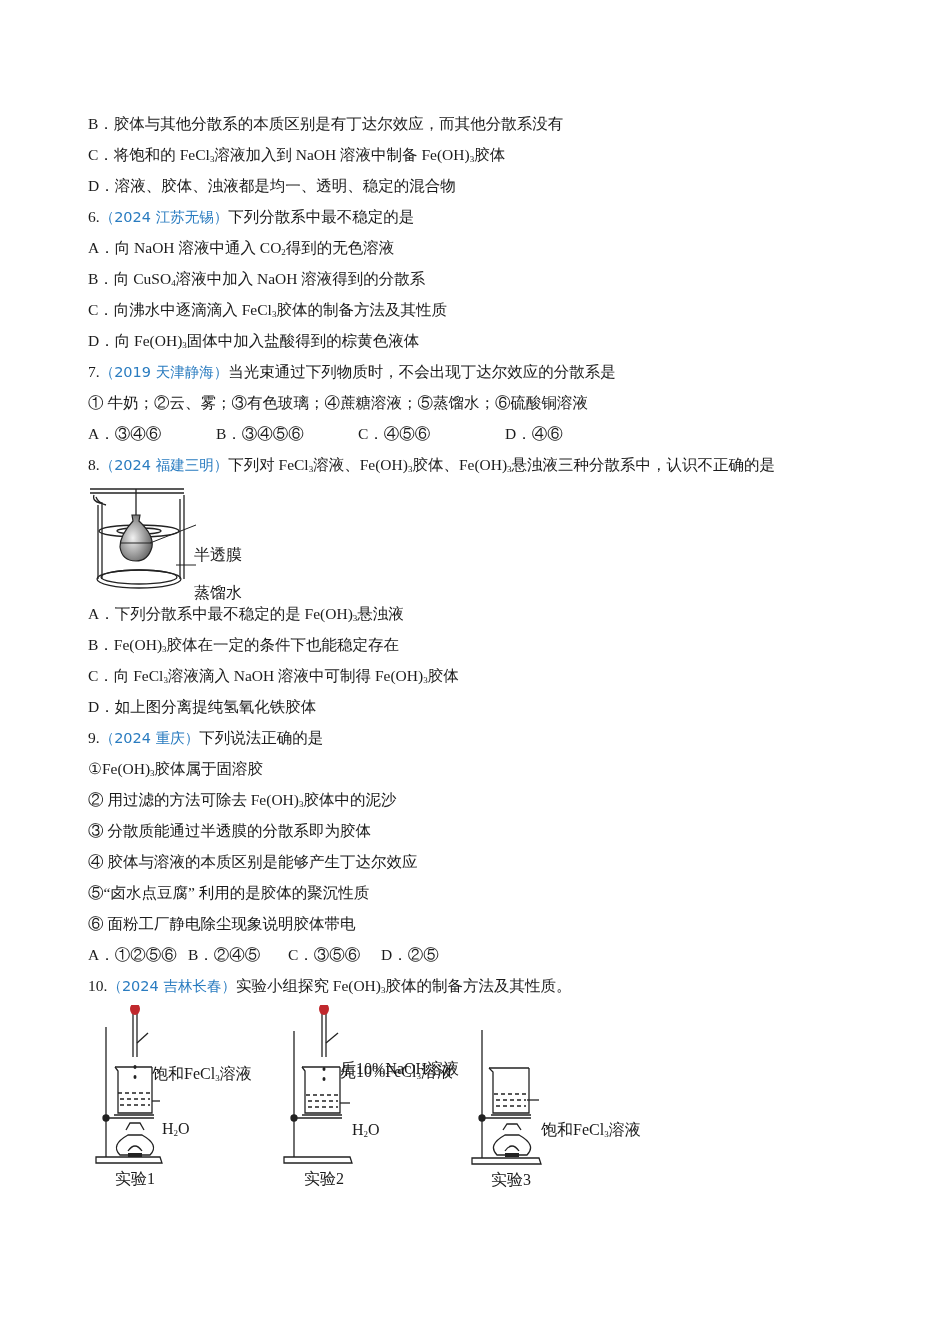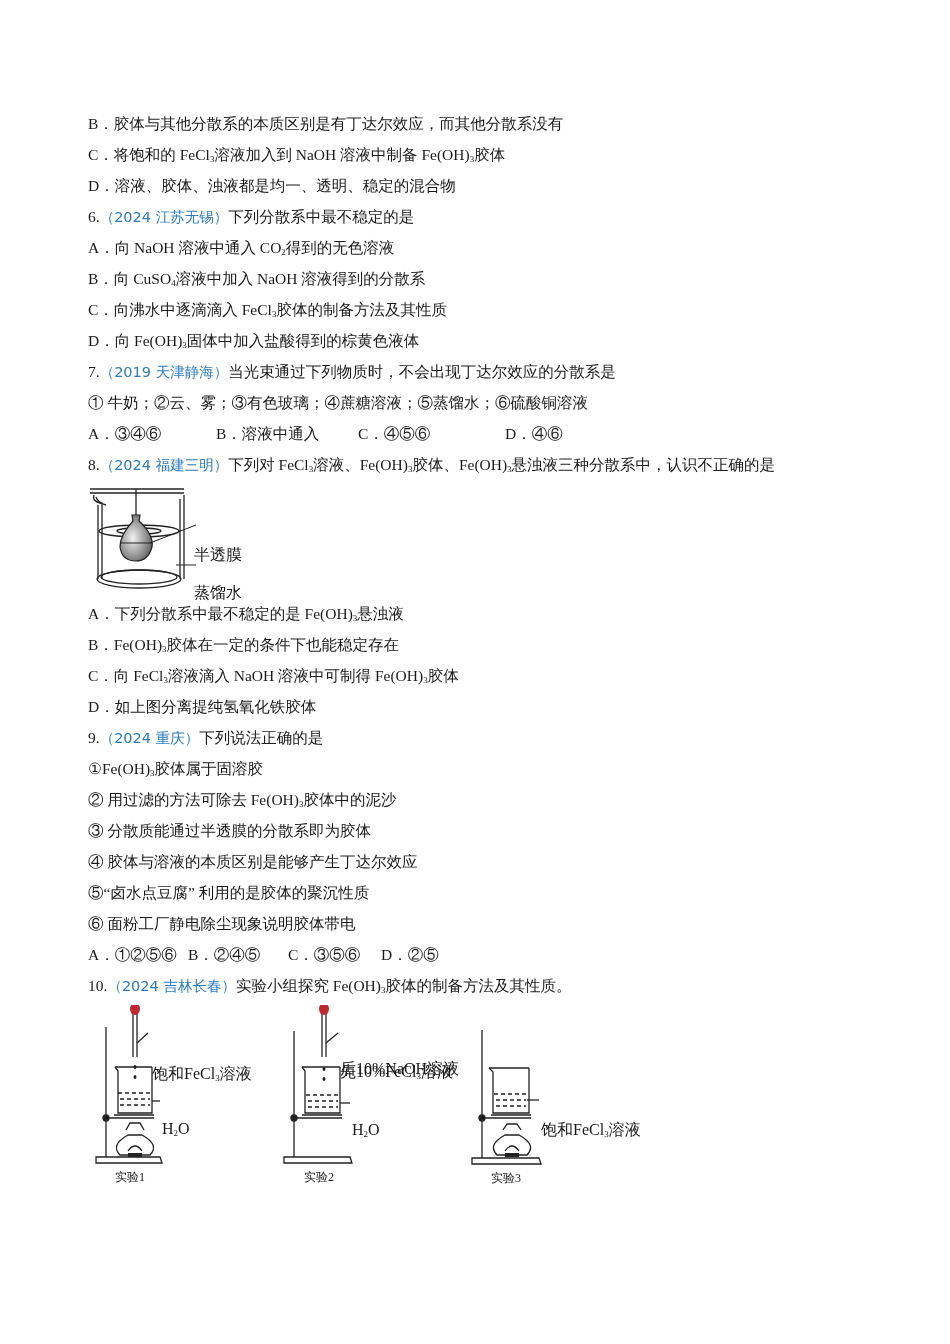--- a/index.html
+++ b/index.html
@@ -11,21 +11,21 @@
   .page { position: absolute; left: 88px; top: 113px; width: 780px; }
   .line {
     position: absolute; left: 0; white-space: nowrap;
     font-size: 15.5px; line-height: 22px; height: 22px;
   }
   .tag { color: #2a7cc0; font-family: "DejaVu Sans", "Liberation Sans", sans-serif; font-size: 14.5px; }
   sub { font-size: 9px; vertical-align: -2px; line-height: 0; }
   .opt { display: inline-block; }
   .fig { position: absolute; }
   .fig-label { position: absolute; font-size: 16px; white-space: nowrap; font-family: "Liberation Serif", serif; margin-top: 32px; }
-  .fig-caption { position: absolute; font-size: 12px; white-space: nowrap; font-family: "Liberation Serif", serif; }
+  .fig-caption { position: absolute; font-size: 16px; white-space: nowrap; font-family: "Liberation Serif", serif; }
 </style>
 </head>
 <body>
 
 <div class="page">
 
   <div class="line" style="top:0px">
     <span>B．</span><span>胶体与其他分散系的本质区别是有丁达尔效应，而其他分散系没有</span>
   </div>
   <div class="line" style="top:31px">
@@ -50,21 +50,21 @@
   <div class="line" style="top:217px">
     <span>D．</span><span>向 Fe(OH)</span><sub>3</sub><span>固体中加入盐酸得到的棕黄色液体</span>
   </div>
 
   <div class="line" style="top:248px">
     <span>7.</span><span class="tag">（2019 天津静海）</span><span>当光束通过下列物质时，不会出现丁达尔效应的分散系是</span>
   </div>
   <div class="line" style="top:279px">① 牛奶；②云、雾；③有色玻璃；④蔗糖溶液；⑤蒸馏水；⑥硫酸铜溶液</div>
   <div class="line" style="top:310px; width:700px;text-align:right;">
     <span class="opt" style="position:absolute; left:0">A．③④⑥</span>
-    <span class="opt" style="position:absolute; left:128px">B．溶液中通入</span>
+    <span class="opt" style="position:absolute; left:128px">B．③④⑤⑥</span>
     <span class="opt" style="position:absolute; left:270px">C．④⑤⑥</span>
     <span class="opt" style="position:absolute; left:417px">D．④⑥</span>
   </div>
 
   <div class="line" style="top:341px">
     <span>8.</span><span class="tag">（2024 福建三明）</span><span>下列对 FeCl</span><sub>3</sub><span>溶液、Fe(OH)</span><sub>3</sub><span>胶体、Fe(OH)</span><sub>3</sub><span>悬浊液三种分散系中，认识不正确的是</span>
   </div>
 
   <div class="fig" style="left:0px; top:370px; width:200px; height:115px;">
     <svg width="110" height="110" viewBox="0 0 110 110">

